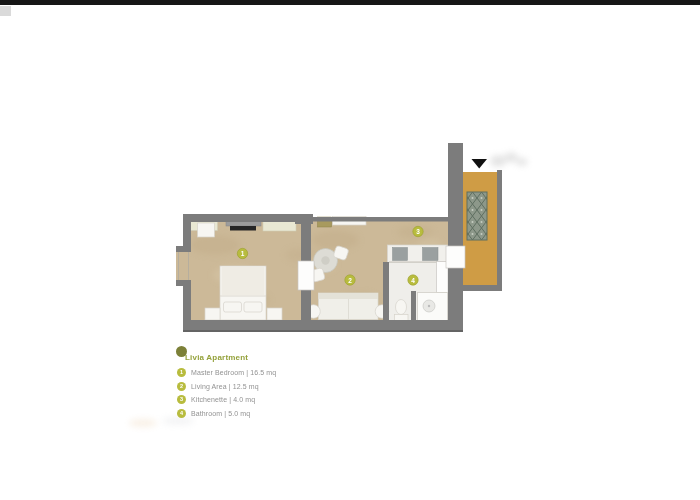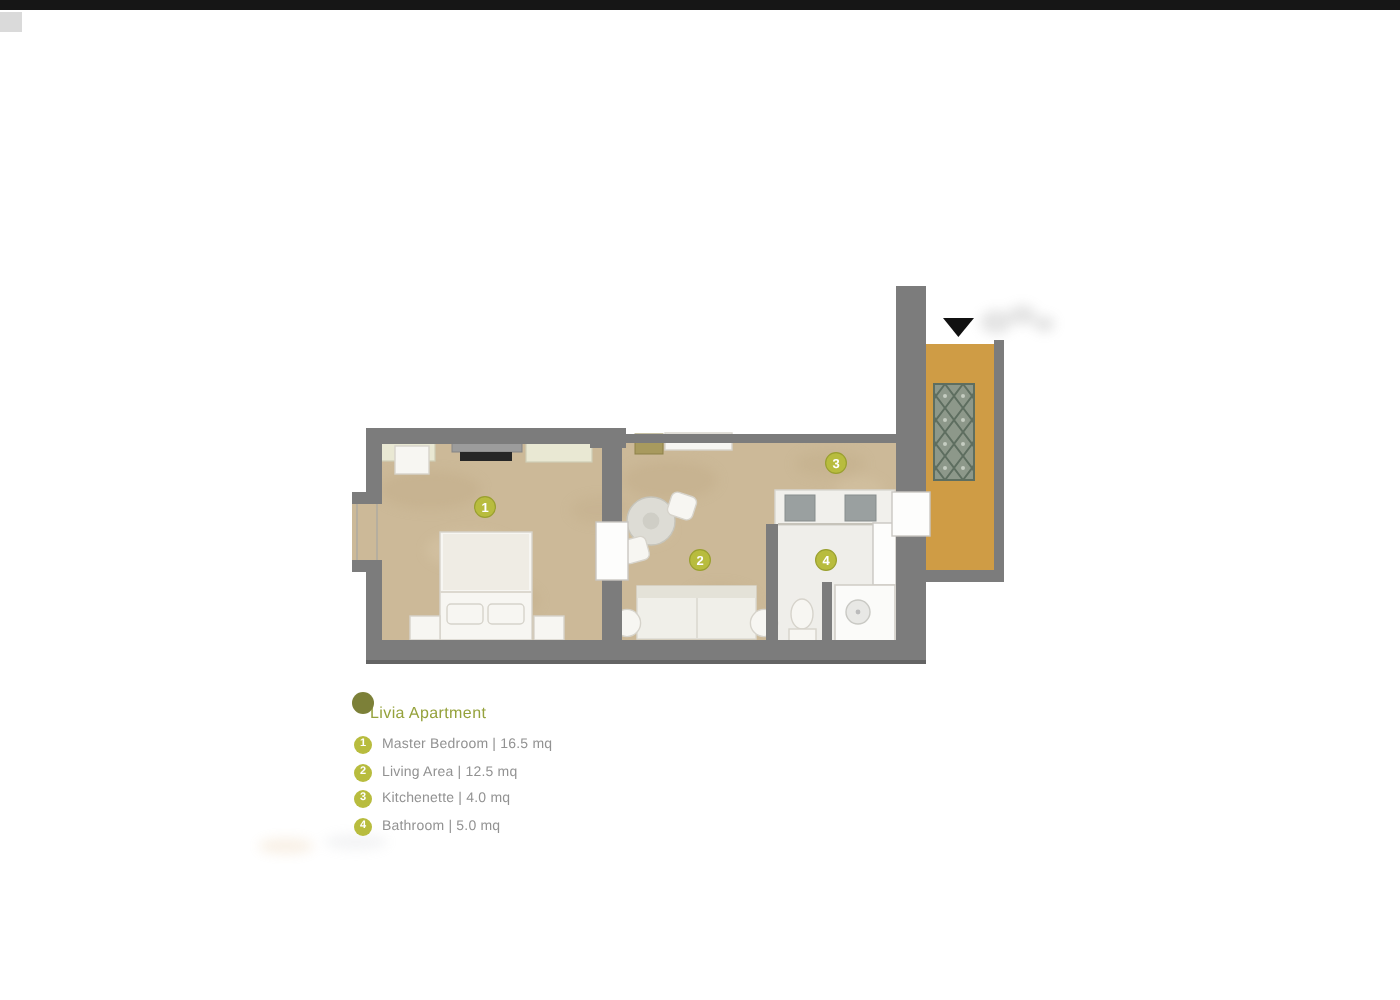--- a/index.html
+++ b/index.html
@@ -24,21 +24,21 @@
   .rug-line{stroke:var(--rug-diamond,#5e6e60);stroke-width:1;fill:none;}
   .marker-circle{fill:var(--marker,#b8bc3e);stroke:#9aa02f;stroke-width:.6;}
   .marker-num{fill:#ffffff;font:700 6.5px "Liberation Sans",sans-serif;text-anchor:middle;}
 
   
   .legend{position:absolute;left:177px;top:346px;}
   .legend-title-row{position:relative;height:13px;margin-bottom:9px;}
   .legend-title-dot{position:absolute;left:-1px;top:0;width:11px;height:11px;border-radius:50%;
                     background:var(--marker-dark,#7c8038);}
   .legend-title{display:inline-block;padding-left:8px;font-size:8px;line-height:12px;
-                color:var(--title-text,#95a23c);letter-spacing:.2px;}
+                color:var(--title-text,#95a23c);letter-spacing:.2px;font-weight:bold;}
   .legend-item{display:flex;align-items:center;height:9.5px;margin-bottom:4px;}
   .legend-num{flex:0 0 9px;width:9px;height:9px;border-radius:50%;background:var(--marker,#b8bc3e);
               color:#fff;font-size:5.5px;font-weight:bold;line-height:9.5px;text-align:center;
               margin-right:5px;}
   .legend-label{font-size:7px;color:var(--legend-text,#929292);letter-spacing:.1px;white-space:nowrap;}
 </style>
 </head>
 <body>
 
 <div class="stage">

